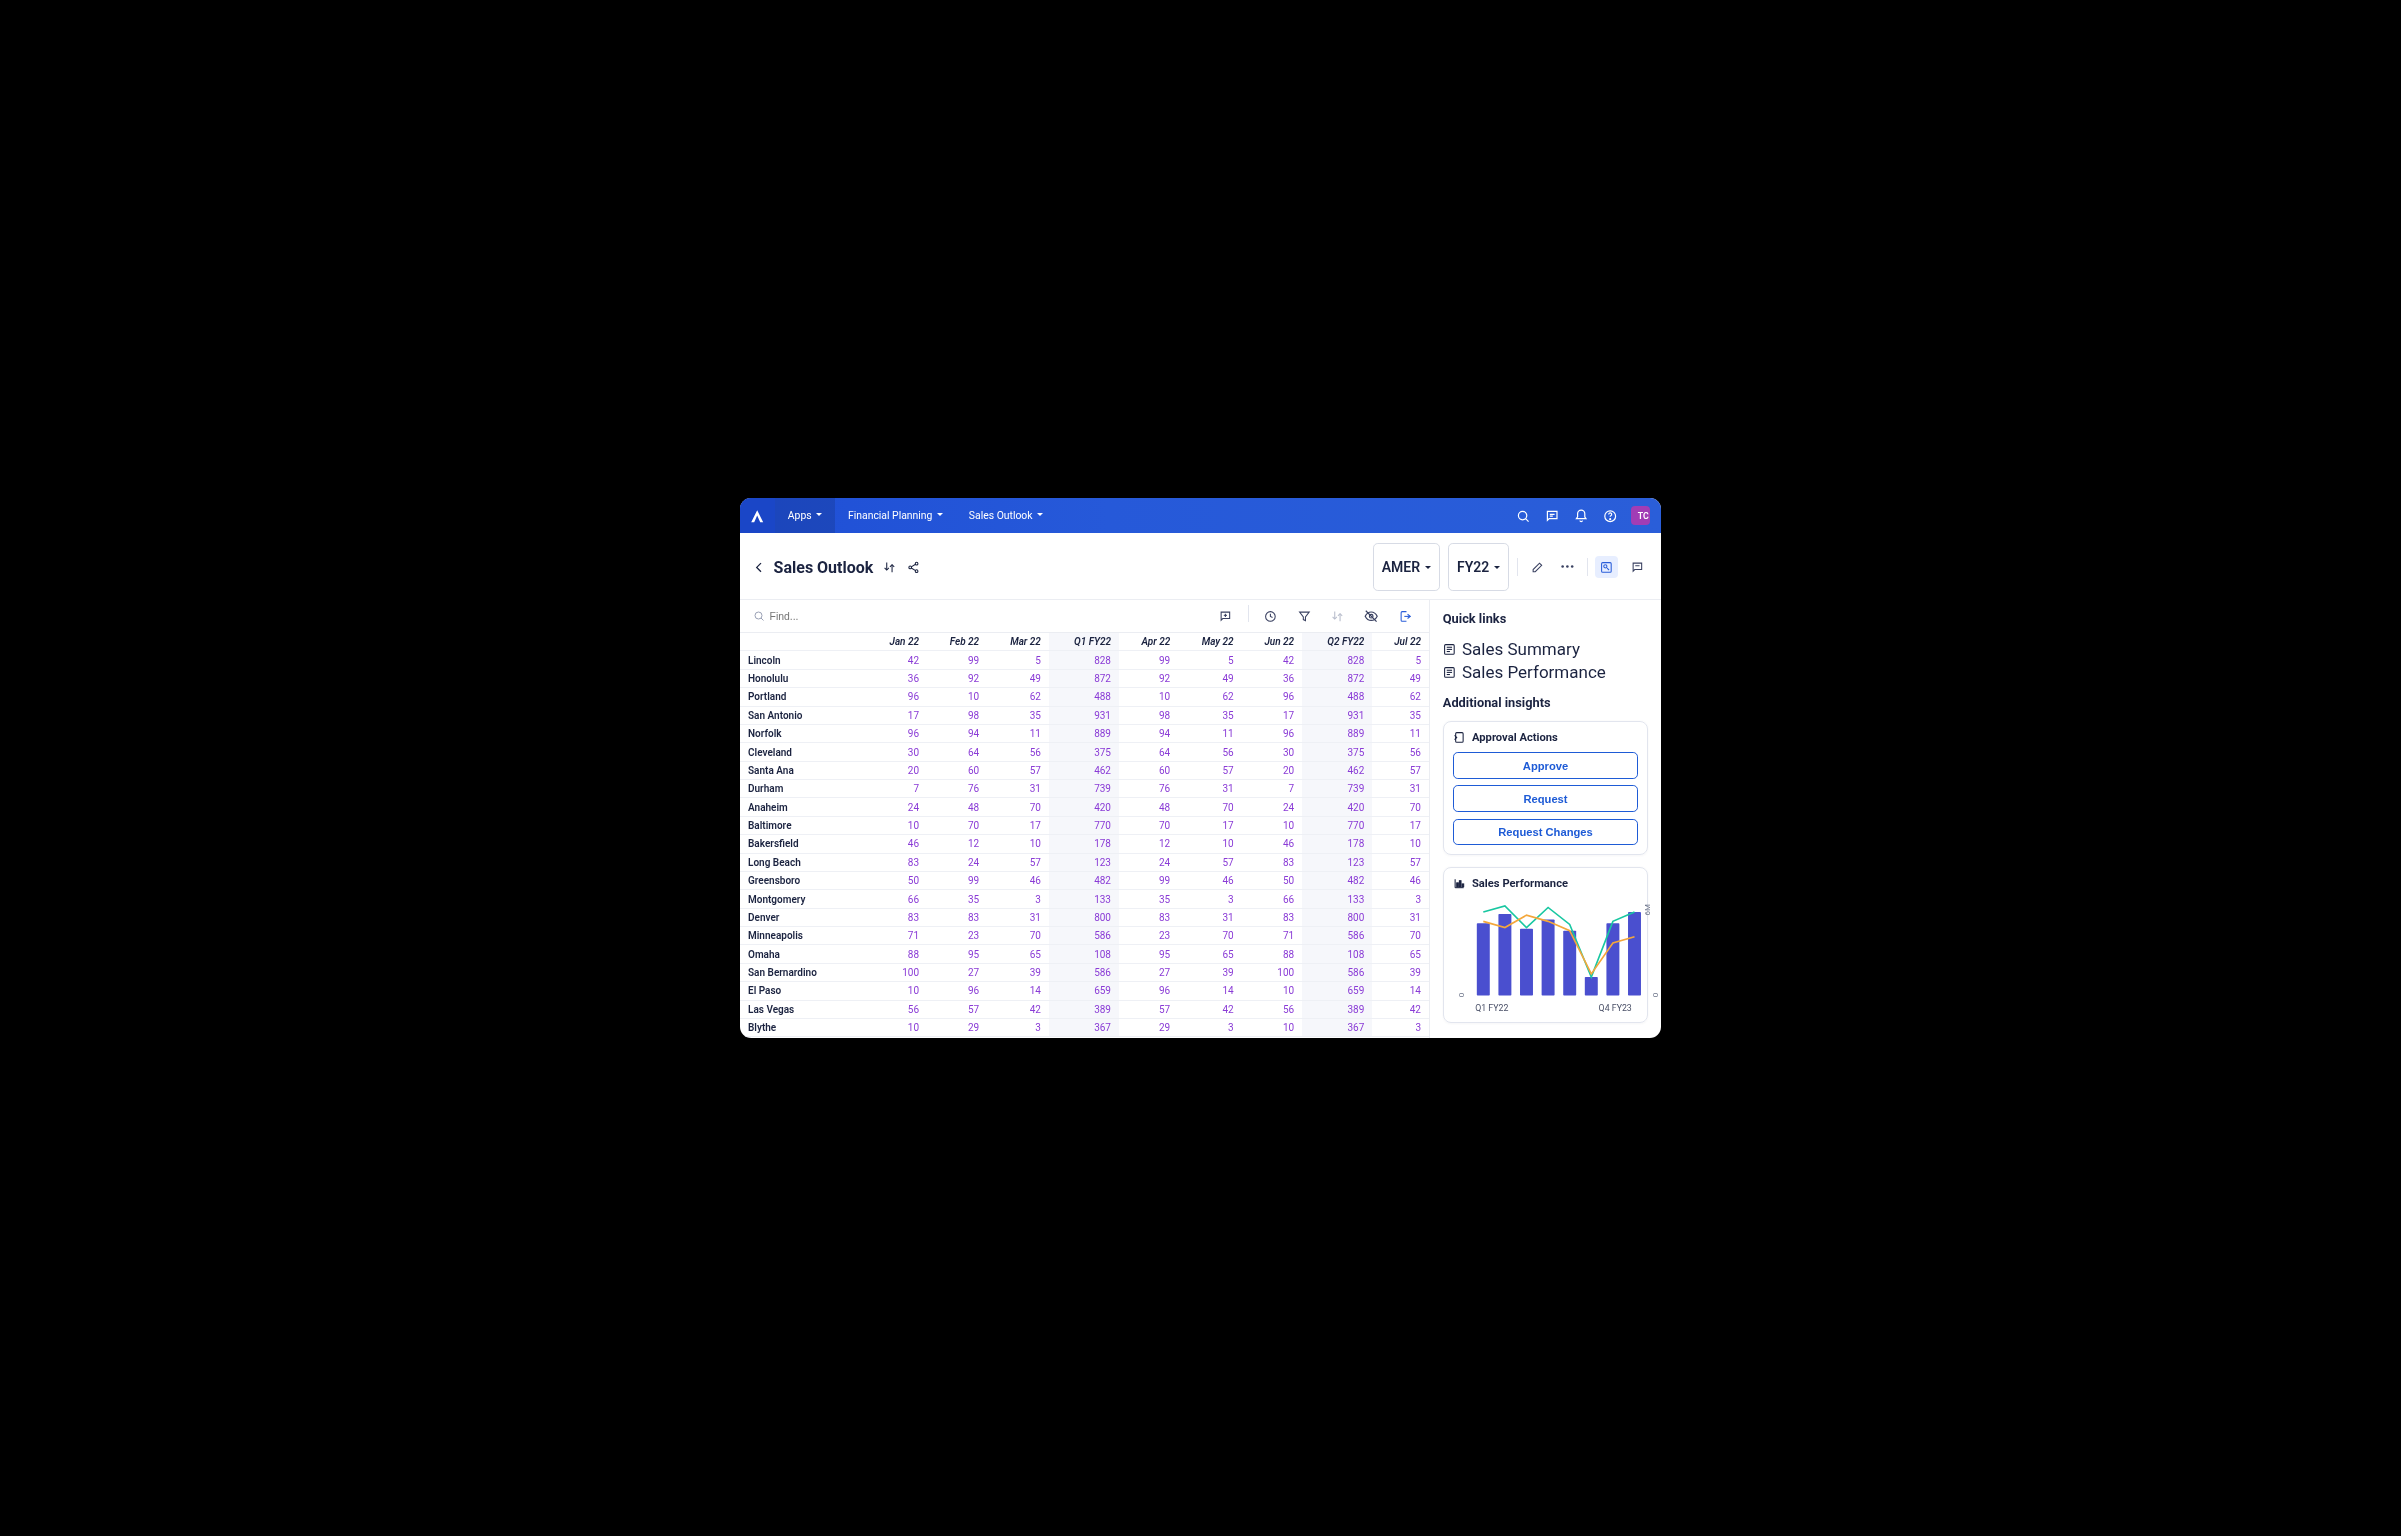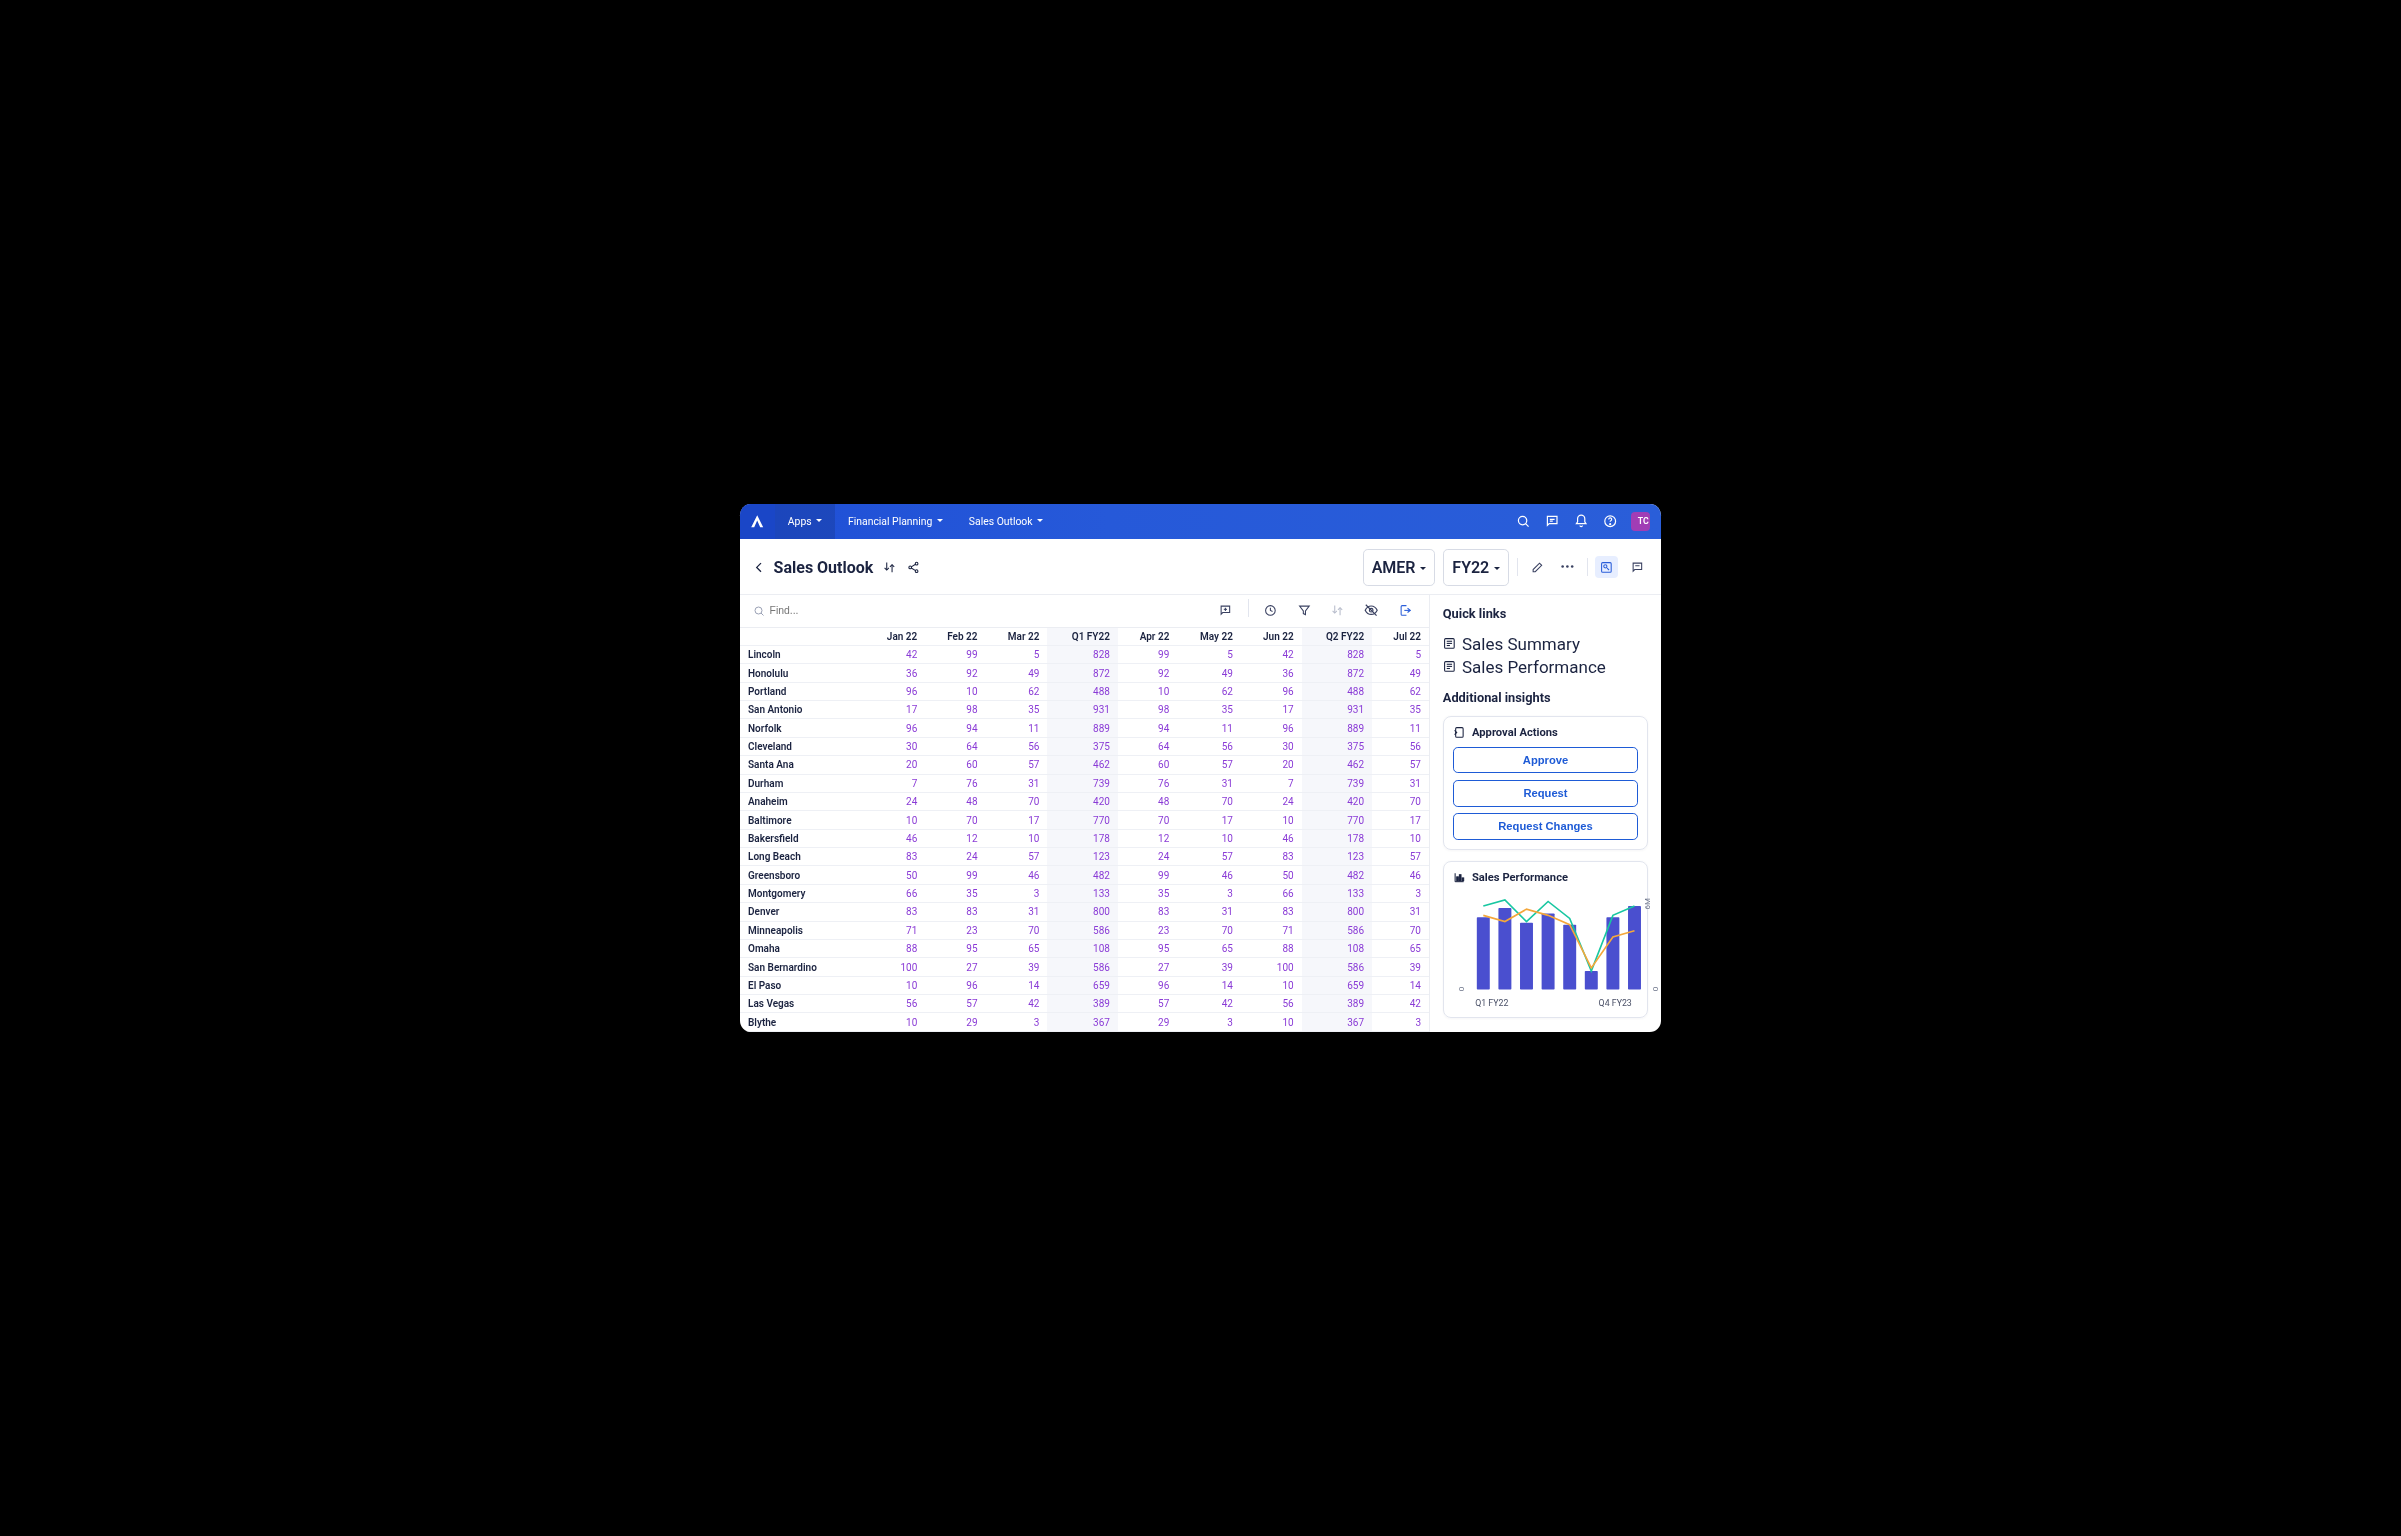--- a/index.html
+++ b/index.html
@@ -56,40 +56,40 @@
   .titlebar {
     display:flex; align-items:center; padding: 9.6px 12.8px 8px 12.8px; gap: 9.6px;
     border-bottom: 0.8px solid #ebedf2;
   }
   .title-left { display:flex; align-items:center; gap:8px; }
   .back-arrow { font-size:14.4px; color:#1b2340; cursor:pointer; }
   .page-title { font-size: 16px; font-weight: 700; color:#1b2340; }
   .title-icon { width:16px; height:16px; display:flex;align-items:center;justify-content:center; cursor:pointer; color:#1b2340; }
   .title-right { margin-left:auto; display:flex; align-items:center; gap:8px; }
   .dropdown-pill {
-    border:0.8px solid #d7dbe5; border-radius:4.8px; padding:8px 8px; font-size:16px;
+    border:0.8px solid #d7dbe5; border-radius:4.8px; padding:15px 8px; font-size:14px;
     display:flex; align-items:center; gap:4.8px; cursor:pointer; color:#1b2340; font-weight:600;
   }
   .divider-v { width:0.8px; height:17.6px; background:#e2e5ee; }
   .icon-btn { width:22.4px; height:22.4px; display:flex;align-items:center;justify-content:center; border-radius:4px; cursor:pointer; color:#2a2f45; }
   .icon-btn.active { background:#e7eeff; color:#2a5ed9; }
   
   .table-toolbar {
     display:flex; align-items:center; padding: 4.8px 12.8px; gap:8px;
     border-bottom:0.8px solid #ebedf2;
   }
   .search { display:flex; align-items:center; gap:4.8px; color:#9aa1b5; font-size:10.4px; flex:1; }
   .search input { border:none; outline:none; font-size:10.4px; width:160px; }
   .toolbar-icons { display:flex; gap:11.2px; color:#3a4161; }
   
   .main { display:flex; }
   .grid-wrap { flex:1; overflow:hidden; }
   table { border-collapse: collapse; width:100%; font-size:10px; }
   th, td { border-bottom:0.8px solid #eef0f5; padding:3.2px 8px; height:17.6px; }
-  th { color:#1b2340; font-weight:600; text-align:right; background:#fff; position:sticky; top:0; }
+  th { color:#1b2340; font-weight:600; text-align:right; background:#fff; position:sticky; top:0;font-style:italic; }
   th.rowhead, td.rowhead { text-align:left; font-weight:600; color:#1b2340; min-width:96px; }
   td.val { text-align:right; color:#8a3bd6; }
   th.qcol, td.qcol { background:#f6f7fb; }
   
   .side {
     width:232px; border-left:0.8px solid #ebedf2; padding:11.2px 12.8px 14.4px 12.8px;
     display:flex; flex-direction:column; gap:11.2px;
   }
   .side h3 { font-size:12.8px; font-weight:700; color:#1b2340; }
   .qlink { display:flex; align-items:center; gap:6.4px; font-size:17px; color:#1b2340; cursor:pointer; padding:1.6px 0; }

